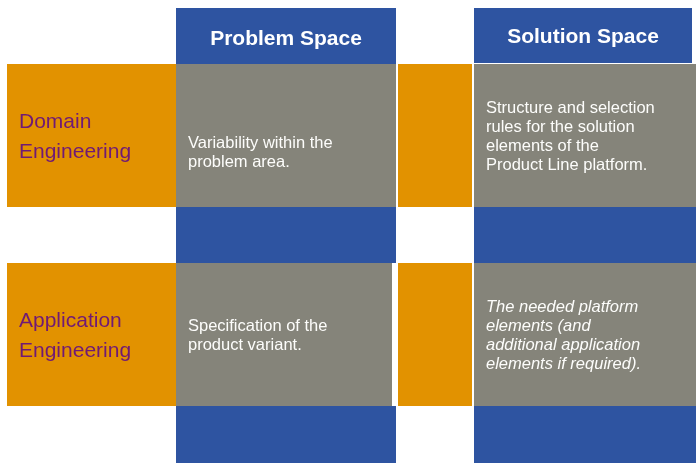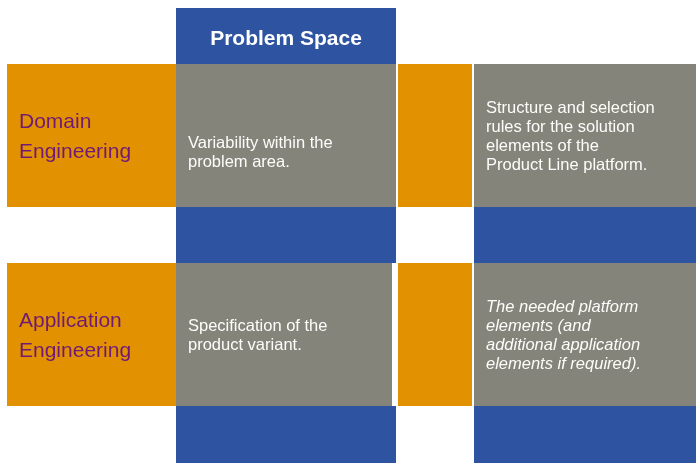--- a/index.html
+++ b/index.html
@@ -77,20 +77,21 @@
 
   .bar2-problem  { left: 176px; top: 406px; width: 220px; height: 57px; }
   .bar2-solution { left: 474px; top: 406px; width: 222px; height: 57px; }
 </style>
 </head>
 <body>
 
 <div class="canvas">
 
   <div class="box header hdr-problem">Problem Space</div>
+  <div class="box header hdr-solution">Solution Space</div>
 
   <div class="box label-cell r1-label">Domain
 Engineering</div>
   <div class="box body-cell r1-problem">Variability within the
 problem area.</div>
   <div class="box connector-orange r1-connector"></div>
   <div class="box body-cell r1-solution">Structure and selection
 rules for the solution
 elements of the
 Product Line platform.</div>

